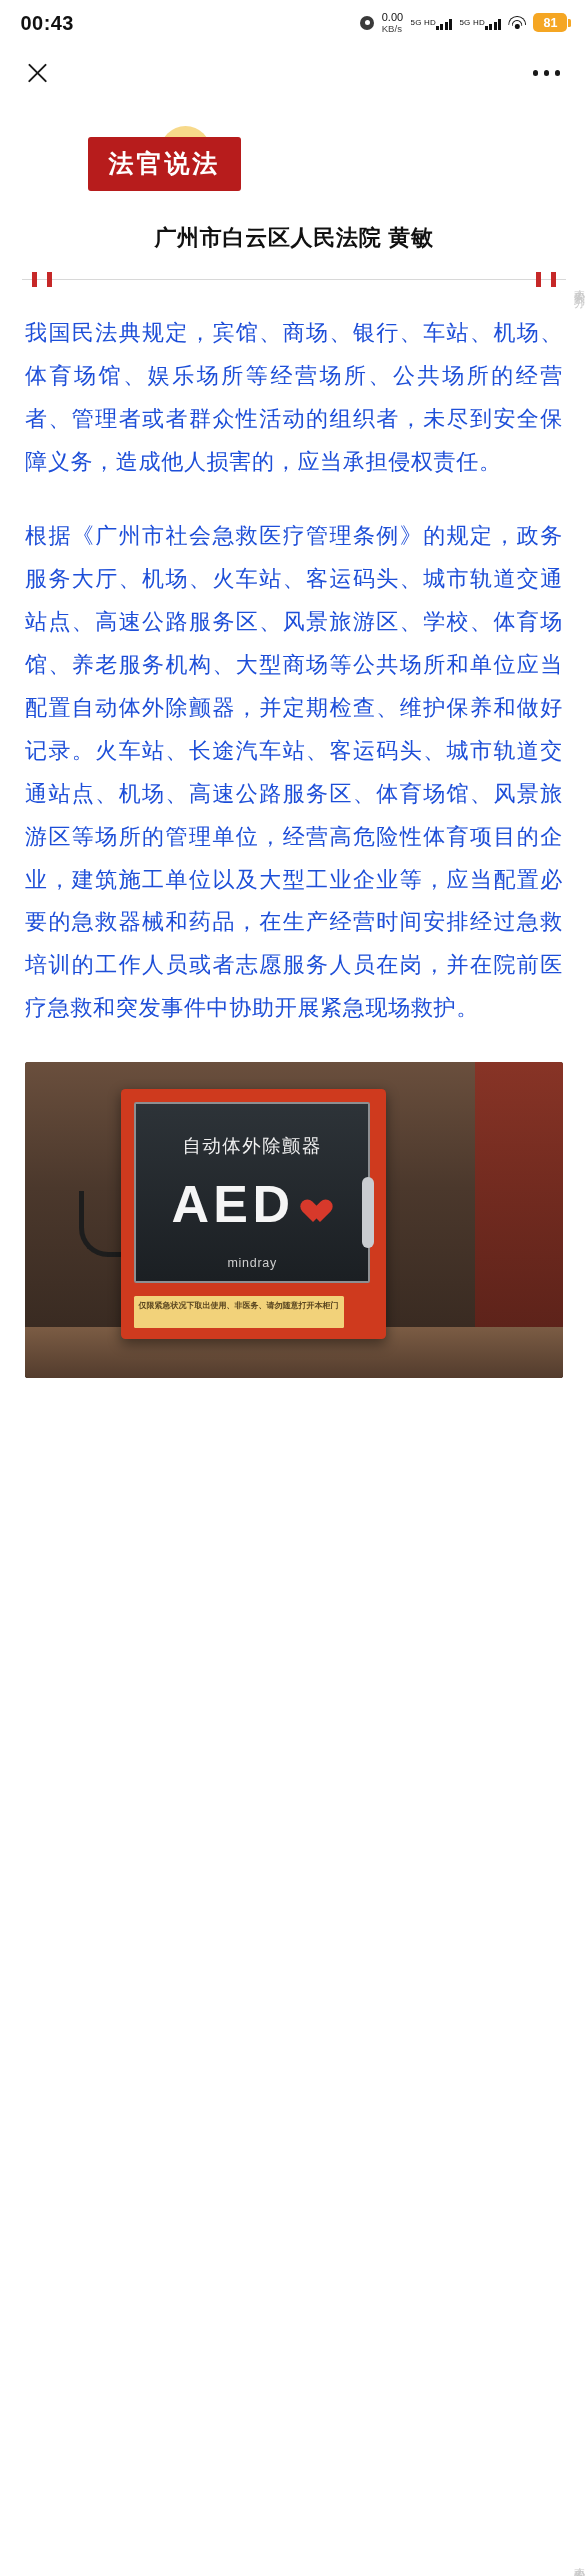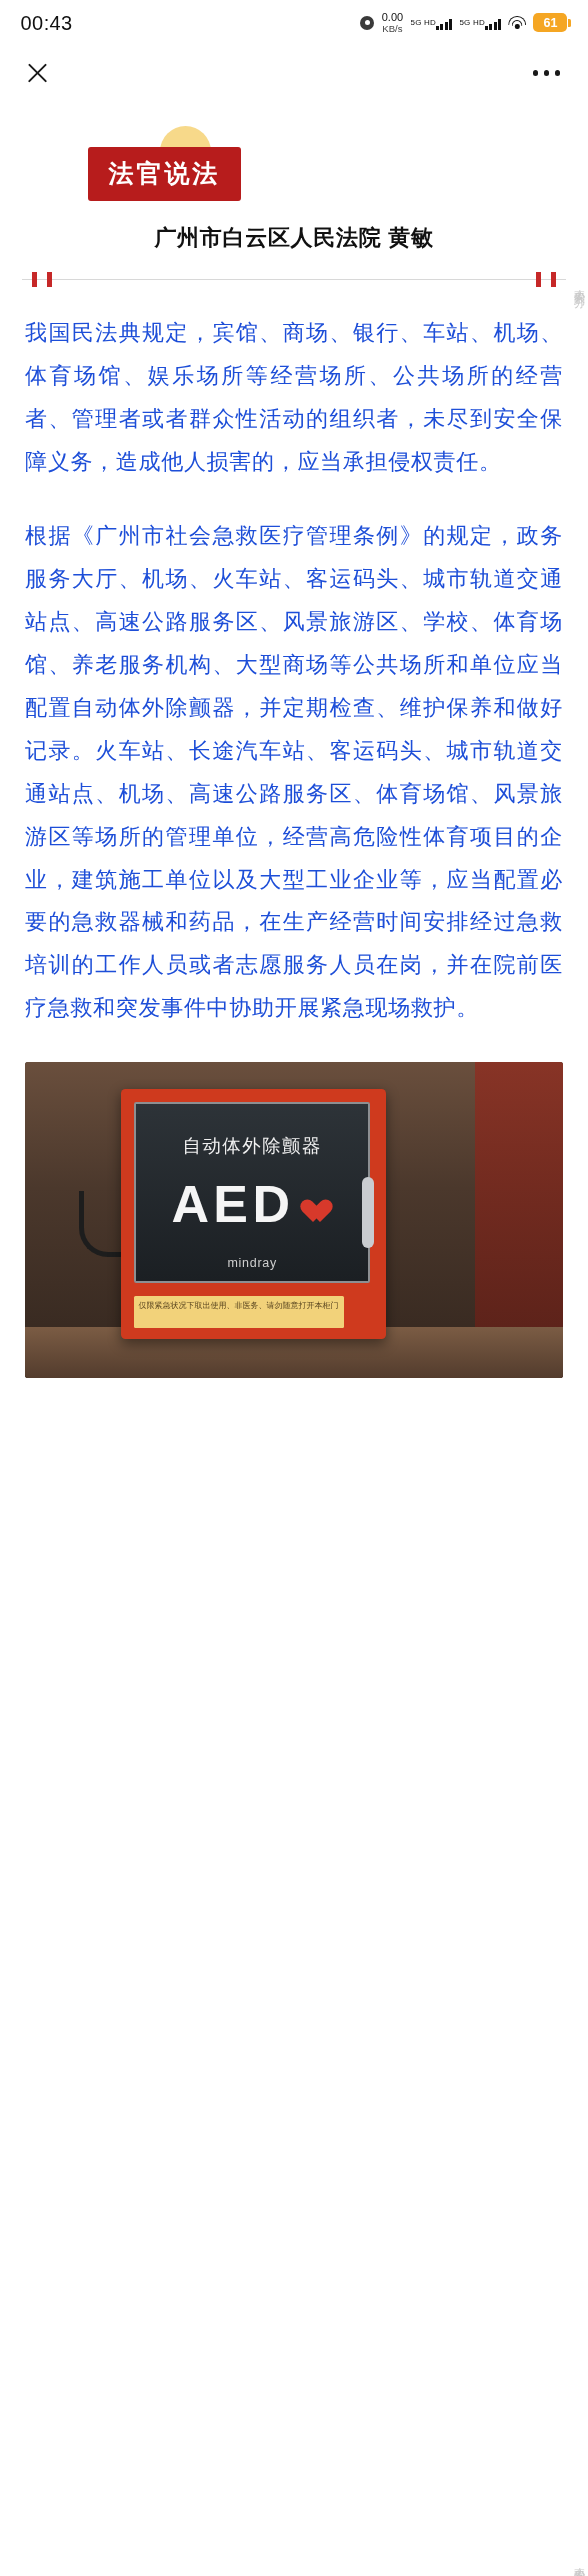--- a/index.html
+++ b/index.html
@@ -21,21 +21,21 @@
     background: #ffffff;
     display: flex;
     align-items: center;
     padding: 0 20.6px;
     position: relative;
   }
   .sb-clock {
     font-size: 20px;
     color: #111;
     letter-spacing: 0.4px;
-    font-weight: 400;
+    font-weight: 700;
   }
   .sb-right {
     margin-left: auto;
     display: flex;
     align-items: center;
     gap: 7.4px;
   }
   .sb-dot {
     width: 14px; height: 14px;
     border-radius: 50%;
@@ -44,21 +44,21 @@
   }
   .sb-dot::after {
     content: "";
     position: absolute;
     width: 5.1px; height: 5.1px;
     border-radius: 50%;
     background: #fff;
     left: 4.4px; top: 4.4px;
   }
   .sb-speed {
-    text-align: center;
+    text-align: left;
     line-height: 1.05;
     color: #111;
   }
   .sb-speed .v { font-size: 11px; }
   .sb-speed .u { font-size: 9.6px; color: #444; }
   .sb-net {
     display: flex;
     flex-direction: row;
     align-items: center;
     line-height: 1;
@@ -171,21 +171,21 @@
     position: absolute;
     width: 51px; height: 51px;
     border-radius: 50%;
     background: #f7d98a;
     left: 160px;
     top: 13.2px;
   }
   .head-badge {
     position: absolute;
     left: 88px;
-    top: 34px;
+    top: 24px;
     background: #b71c1c;
     color: #fff;
     font-size: 25px;
     font-weight: 700;
     letter-spacing: 2.9px;
     padding: 10.3px 20.6px;
     border-radius: 2.9px;
   }
   .head-badge::before {
     content: "";
@@ -328,20 +328,21 @@
     position: absolute;
     left: 13.2px; bottom: 10.3px;
     width: 210px; height: 32px;
     background: #f2d27a;
     border-radius: 1.5px;
     font-size: 8px;
     color: #5a4620;
     padding: 3.7px 4.4px;
     line-height: 1.5;
     overflow: hidden;
+    font-weight: bold;
   }
   .fig-cord {
     position: absolute;
     left: 54px; top: 129px;
     width: 47px; height: 66px;
     border-left: 5.1px solid #1d1d1d;
     border-bottom: 5.1px solid #1d1d1d;
     border-radius: 0 0 0 29px;
   }
   .fig-door {
@@ -392,21 +393,21 @@
           <i></i>
           <i></i>
           <i></i>
         </div>
     </div>
     <div class="sb-wifi">
       <span class="w1"></span>
         <span class="w2"></span>
         <span class="w3"></span>
     </div>
-    <div class="sb-batt">61</div>
+    <div class="sb-batt">81</div>
   </div>
 </div>
 
 <div class="navbar">
   <div class="nav-close"></div>
   <div class="nav-more">
     <i></i>
       <i></i>
       <i></i>
   </div>

